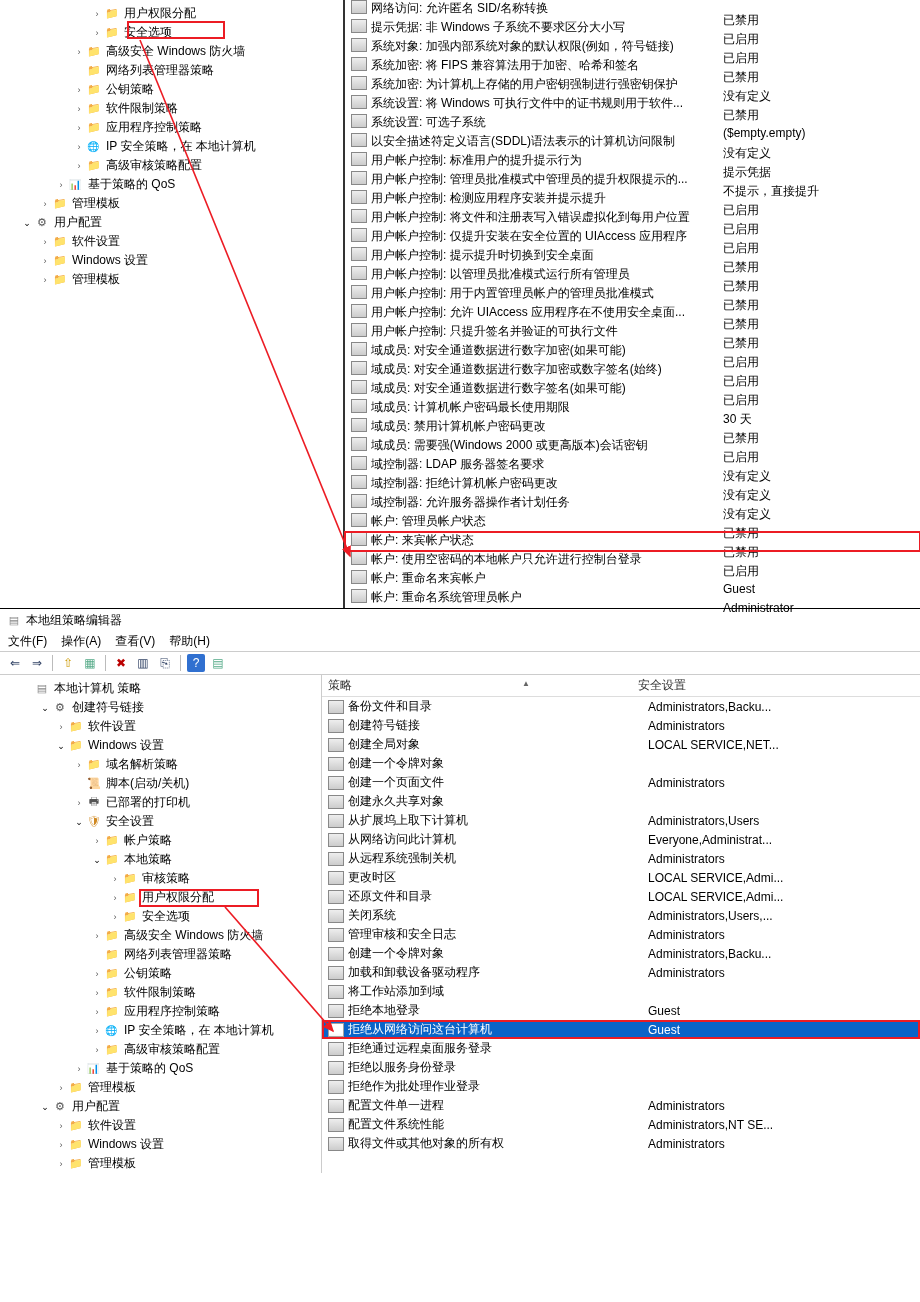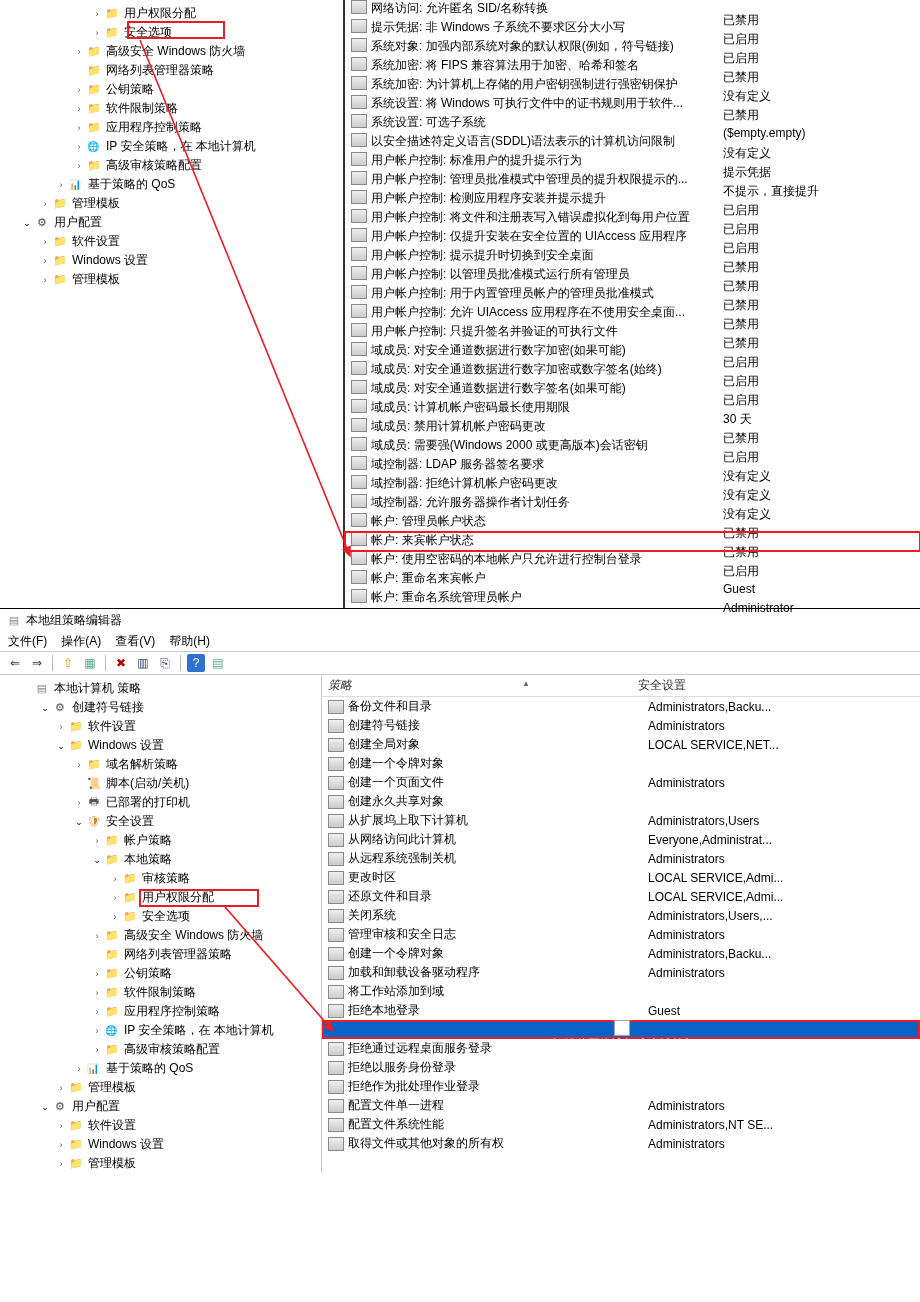--- a/index.html
+++ b/index.html
@@ -30,21 +30,21 @@
   .arrow-svg { position: absolute; pointer-events: none; }
   .window-title-row { display: flex; align-items: center; height: 22px; padding-left: 6px; }
   .menubar { display: flex; height: 20px; align-items: center; padding-left: 8px; gap: 14px; }
   .toolbar { display: flex; height: 24px; align-items: center; border-top: 1px solid #ccc; border-bottom: 1px solid #ccc; padding-left: 6px; gap: 4px; }
   .tbtn { width: 18px; height: 18px; display: flex; align-items: center; justify-content: center; color: #346; font-size: 12px; }
   .tdiv { width: 1px; height: 16px; background: #bbb; margin: 0 2px; }
   .bottom-wrap { display: flex; }
   .bottom-tree { width: 322px; border-right: 1px solid #ccc; padding-top: 4px; }
   .bottom-list { flex: 1; }
   .hdr-row { display: flex; height: 22px; align-items: center; border-bottom: 1px solid #ddd; padding-left: 6px; color: #333; position: relative; }
-  .hdr-row .c1 { flex: 0 0 310px; font-style: italic; }
+  .hdr-row .c1 { flex: 0 0 310px; }
   .hdr-row .sort-ind { position: absolute; left: 200px; top: 4px; font-size: 8px; color: #666; }
   .brow { display: flex; align-items: center; height: 19px; padding-left: 6px; }
   .brow .ico-policy { flex: 0 0 16px; }
   .brow .c1 { flex: 0 0 300px; overflow: hidden; white-space: nowrap; }
   .brow .c2 { flex: 1; white-space: nowrap; }
   .brow.sel { background: #0a64c8; color: #fff; }
   .brow.sel .ico-policy { filter: brightness(1.2); }
 </style>
 </head>
 <body>
@@ -551,21 +551,21 @@
           <div class="brow">
             <span class="ico-policy"></span>
             <span class="c1">将工作站添加到域</span>
             <span class="c2"></span>
           </div>
           <div class="brow">
             <span class="ico-policy"></span>
             <span class="c1">拒绝本地登录</span>
             <span class="c2">Guest</span>
           </div>
-          <div class="brow sel" style="box-shadow: rgb(236, 28, 36) 0px 0px 0px 2px inset; flex-direction: column;">
+          <div class="brow sel" style="box-shadow: rgb(236, 28, 36) 0px 0px 0px 2px inset;">
             <span class="ico-policy"></span>
             <span class="c1">拒绝从网络访问这台计算机</span>
             <span class="c2">Guest</span>
           </div>
           <div class="brow">
             <span class="ico-policy"></span>
             <span class="c1">拒绝通过远程桌面服务登录</span>
             <span class="c2"></span>
           </div>
           <div class="brow">

